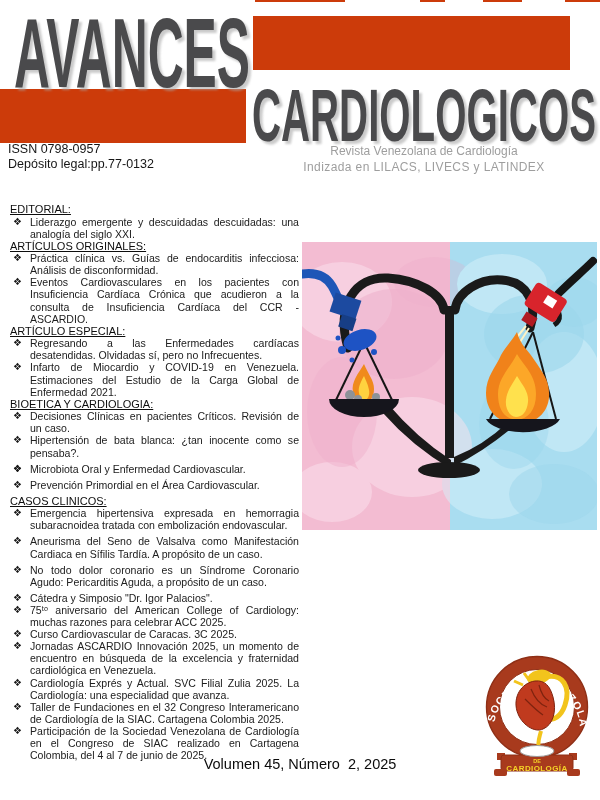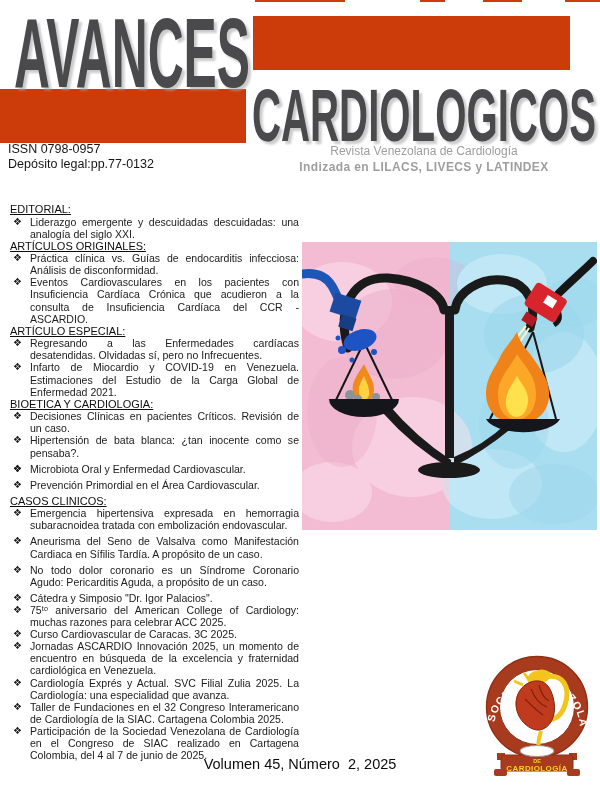--- a/index.html
+++ b/index.html
@@ -13,21 +13,21 @@
   .block { position:absolute; background:#CC3B0A; }
   #block-a { left:253px; top:16px; width:317px; height:54px; }
   #block-b { left:0px;  top:89px; width:246px; height:54px; }
   #masthead-svg { position:absolute; left:0; top:0; width:600px; height:200px; pointer-events:none; }
   .title-main { fill:#4a4a4c; font-weight:bold; font-family:"Liberation Sans",sans-serif; }
   .title-shadow { fill:#a8a8a8; opacity:.6; font-weight:bold; font-family:"Liberation Sans",sans-serif; }
 
   #issn-block { position:absolute; left:8px; top:142px; font-size:12.5px; line-height:15px; color:#161616; }
   #subtitle-block { position:absolute; left:250px; top:143px; width:348px; text-align:center;
     color:#9e9e9e; font-size:12px; line-height:16px; }
-  #subtitle-block .l2 { letter-spacing:.4px;font-weight:bold; }
+  #subtitle-block .l2 { letter-spacing:.4px; }
 
   
   #toc { position:absolute; left:10px; top:203px; width:289px; color:#202020; }
   .toc-heading { font-size:11px; font-weight:normal; text-decoration:underline; color:#0d0d0d;
     line-height:12.5px; }
   .toc-item { position:relative; padding-left:20px; font-size:10.55px; line-height:12.1px;
     text-align:justify; }
   .toc-item.spaced { margin-bottom:4px; }
   .toc-item .bullet { position:absolute; left:3px; top:0; font-size:10px; color:#1a1a1a; }
 

